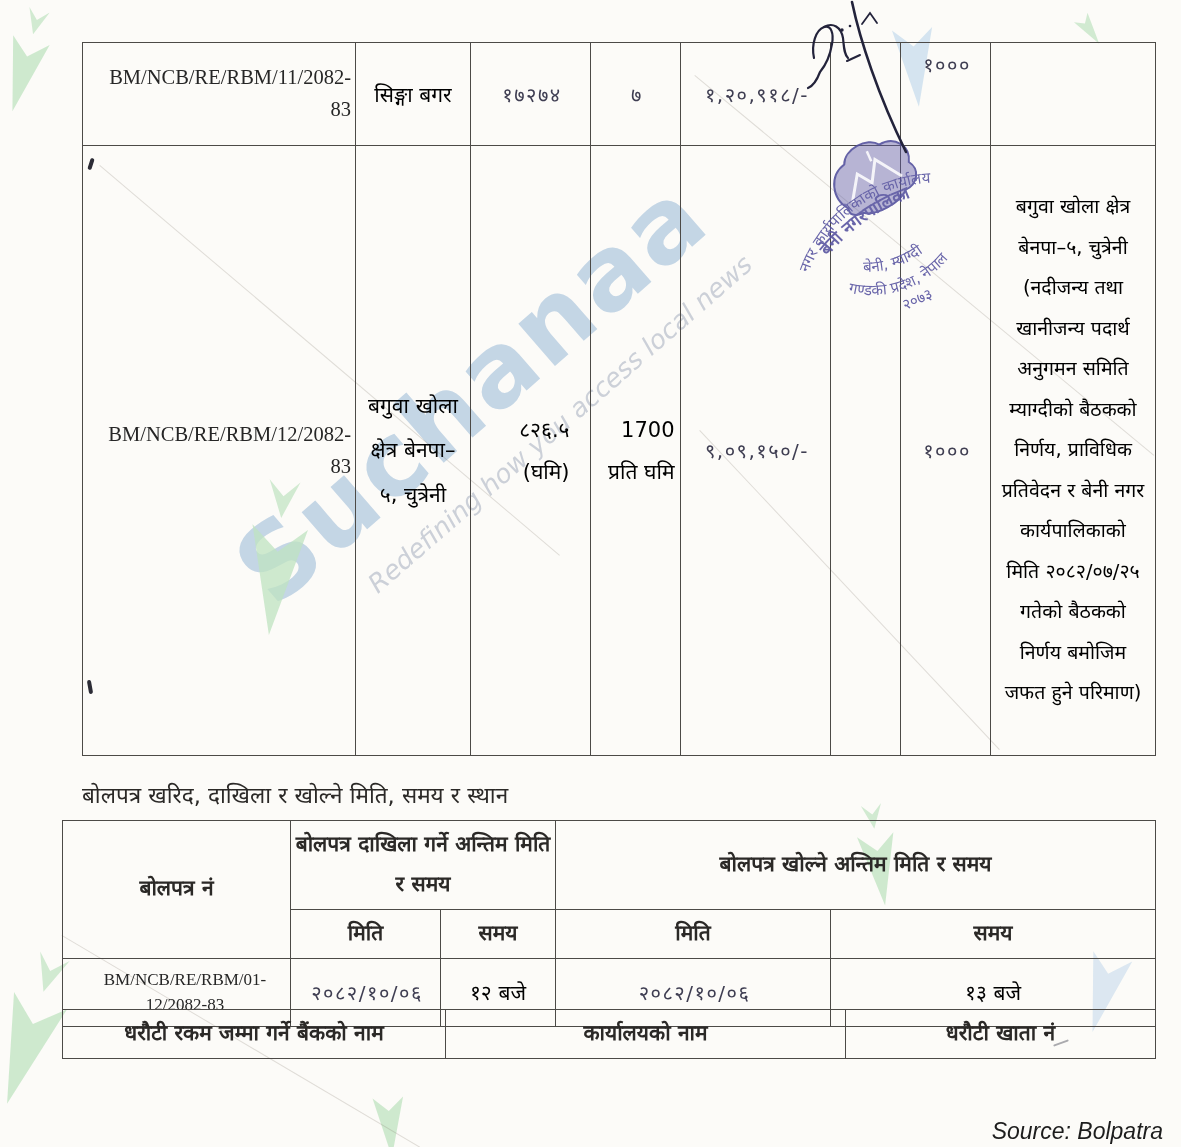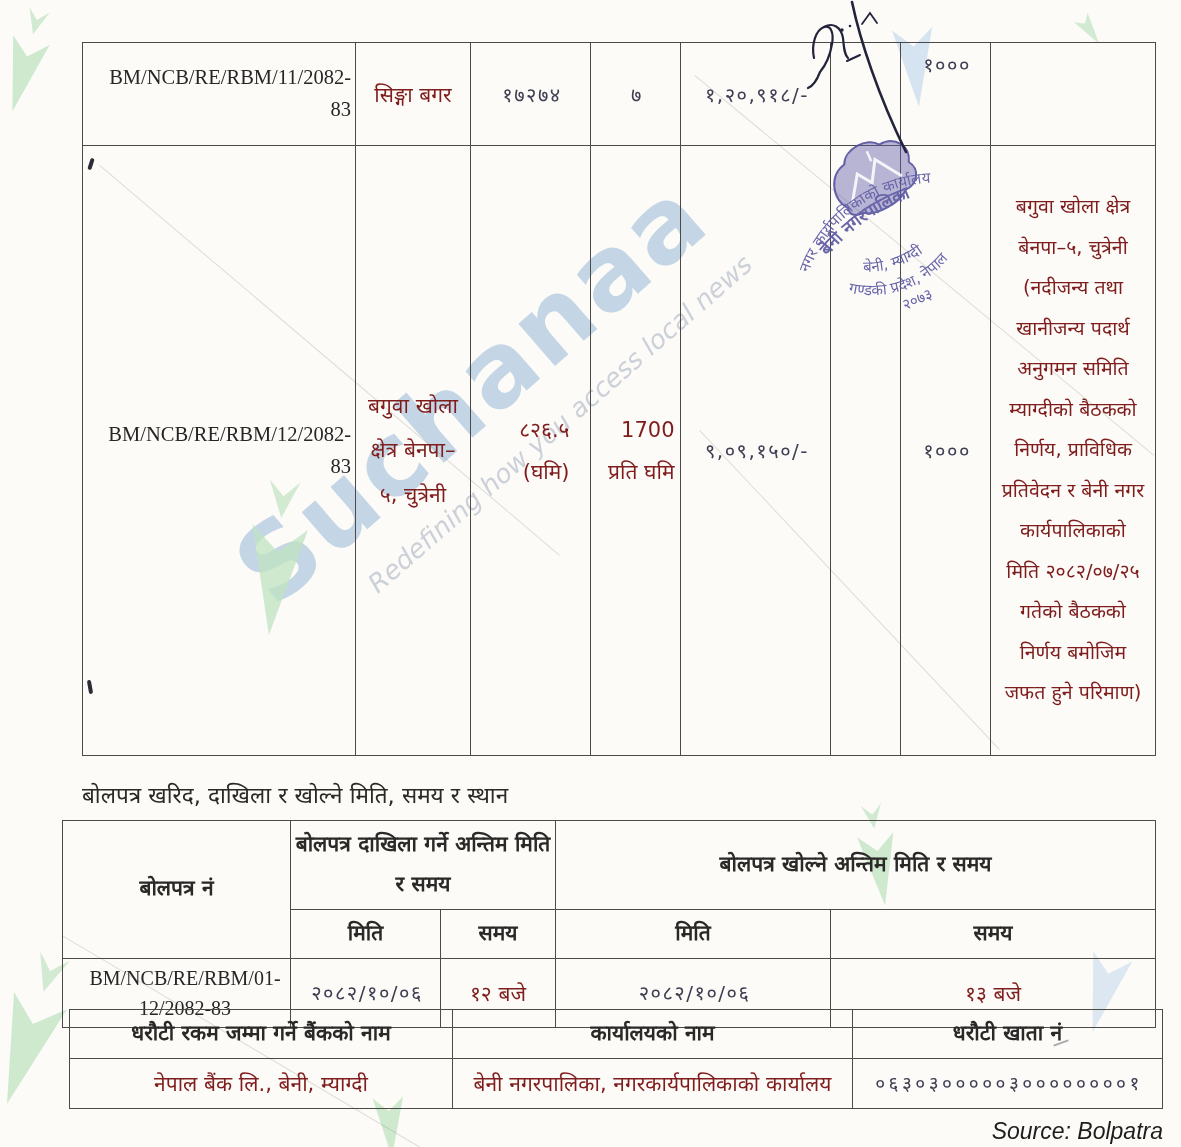--- a/index.html
+++ b/index.html
@@ -31,36 +31,36 @@
   .scratch { position:absolute; height:2px; background:rgba(70,70,84,.45); border-radius:2px; }
 
   
   table { border-collapse:collapse; table-layout:fixed; }
   td { border:1.4px solid #4c4a47; vertical-align:middle; text-align:center; padding:4px; overflow:hidden; }
 
   .t1 { position:absolute; left:82px; top:42px; width:1073px; }
   .t1 tr.r1 { height:103px; }
   .t1 tr.r2 { height:610px; }
   .cell-bid { text-align:right; padding-left:9px; font-family:"Liberation Serif", serif; font-size:20.5px; color:#262626; line-height:1.55; }
-  .np { font-family:"DejaVu Sans", sans-serif; font-size:21px; color:#7f1d1d; }
+  .np { font-family:"DejaVu Sans", sans-serif; font-size:21px; color:#000000; }
   .hand { font-family:"DejaVu Sans", sans-serif; font-size:20px; color:#3f3e52; letter-spacing:1.5px;padding-left:7px; }
   .fee-top { vertical-align:top; padding-top:8px; }
   .w100 { width:100px; margin:0 auto; text-align:center; line-height:2.1; }
   .w78  { width:78px;  margin:0 auto; text-align:right; line-height:2.0; font-size:21px; }
   .remarks { font-size:19.5px; line-height:40.5px; padding:6px 10px; text-align:center; }
 
   .t2a { position:absolute; left:62px; top:820px; width:1093px; }
   .t2a tr.h1 { height:82px; }
   .t2a tr.h2 { height:40px; }
   .t2a tr.d1 { height:68px; }
-  .t2b { position:absolute; left:62px; top:1009px; width:1093px;margin-left:7px; }
+  .t2b { position:absolute; left:62px; top:1009px; width:1093px; }
   .t2b tr.h3 { height:41px; }
   .t2b tr.d2 { height:50px; }
   .th-np { font-weight:bold; font-size:21px; color:#2b2927; line-height:1.9; }
-  .cell-bid2 { font-family:"Liberation Serif", serif; font-size:20px; color:#262626; line-height:1.5; text-align:center;padding-left:21px; }
+  .cell-bid2 { font-family:"Liberation Serif", serif; font-size:17px; color:#262626; line-height:1.5; text-align:center;padding-left:21px; }
   .acct { font-size:19px; letter-spacing:3.5px; }
 
   .section-heading {
     position:absolute; left:82px; top:779px;
     font-size:22.5px; font-weight:normal; color:#2b2927;
   }
   .source-note {
     position:absolute; right:18px; top:1118px;
     font-family:"Liberation Sans", sans-serif; font-style:italic;
     font-size:23px; color:#1d1d1d;
@@ -223,23 +223,18 @@
       <col style="width:383px">
         <col style="width:400px">
         <col style="width:310px">
     </colgroup>
     <tbody>
         <tr class="h3">
       <td class="th-np">धरौटी रकम जम्मा गर्ने बैंकको नाम</td>
       <td class="th-np">कार्यालयको नाम</td>
       <td class="th-np">धरौटी खाता नं</td>
     </tr>
-    <tr class="d2">
-      <td class="np">नेपाल बैंक लि., बेनी, म्याग्दी</td>
-      <td class="np">बेनी नगरपालिका, नगरकार्यपालिकाको कार्यालय</td>
-      <td class="hand acct">०६३०३०००००३००००००००१</td>
-    </tr>
   </tbody>
     </table>
 
   <div class="source-note">Source: Bolpatra</div>
 
 </div>
 
 </body></html>

